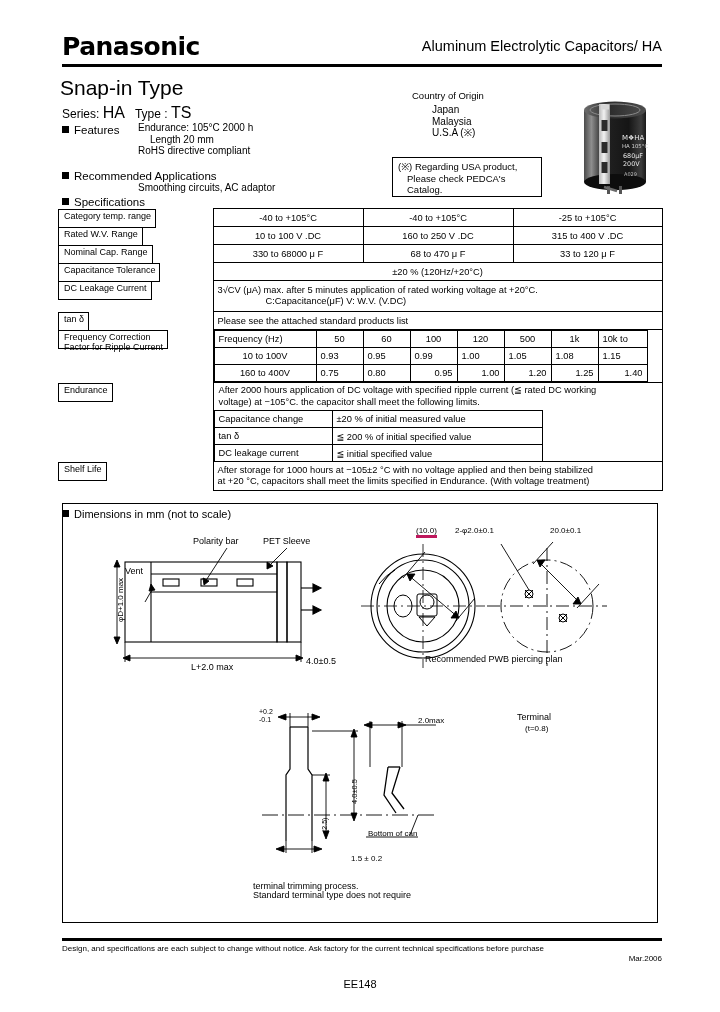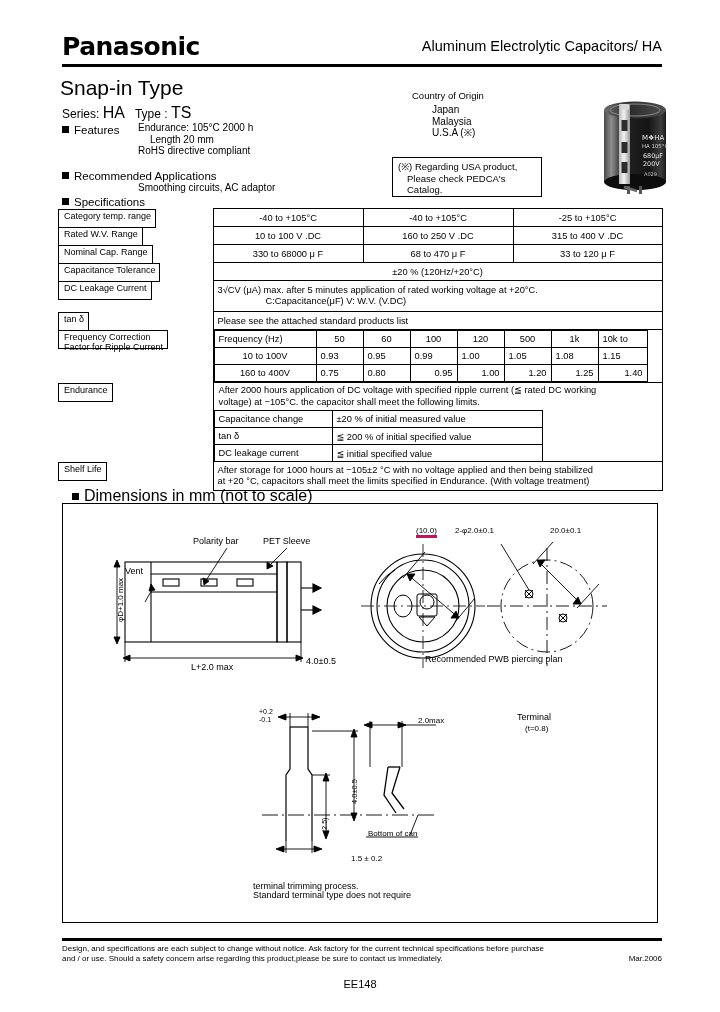--- a/index.html
+++ b/index.html
@@ -96,21 +96,21 @@
     border: 1.3px solid #000;
     box-sizing: border-box;
     padding: 3px 0 0 5px;
     font-size: 9.5px;
     line-height: 11.5px;
   }
   .note-box .ind { padding-left: 9px; }
 
   
   .photo {
-    position: absolute; left: 590px; top: 96px;
+    position: absolute; left: 570px; top: 96px;
     width: 92px; height: 100px;
   }
 
   
   .spec {
     position: absolute; left: 58px; top: 208px;
     width: 604px;
     border-collapse: collapse;
     font-size: 9.3px;
     table-layout: fixed;
@@ -134,23 +134,22 @@
   .inner td {
     border: 0.9px solid #000;
     padding: 1px 4px;
     height: 14px;
   }
   .cellwrap { padding: 0 !important; }
   .note-txt { line-height: 11.5px; }
 
   
   .dim-hdr {
-    position: absolute; left: 62px; top: 487px;
-    font-size: 16px;
-    padding-left: 10px;
+    position: absolute; left: 62px; top: 508px;
+    font-size: 11px;
   }
   .dim-frame {
     position: absolute; left: 62px; top: 503px;
     width: 596px; height: 420px;
     border: 1.2px solid #000;
     box-sizing: border-box;
   }
   .lbl {
     position: absolute;
     font-size: 9px;
@@ -614,18 +613,17 @@
     <div class="lbl s" style="left:434px;top:220px;padding-left:28px;">(t=0.8)</div>
 
     <div class="lbl" style="left:190px;top:365px;margin-top:21px;">Standard terminal type does not require</div>
     <div class="lbl" style="left:190px;top:377px;">terminal trimming process.</div>
 
   </div>
 
   <div class="foot-rule"></div>
   <div class="foot-txt">
     <div>Design, and specifications are each subject to change without notice. Ask factory for the current technical  specifications before purchase</div>
-    <div>and / or use. Should a safety concern arise regarding this product,please be sure to contact us immediately.</div>
     <div class="foot-date">Mar.2006</div>
   </div>
   <div class="page-no">EE148</div>
 
 </div>
 
 </body></html>

